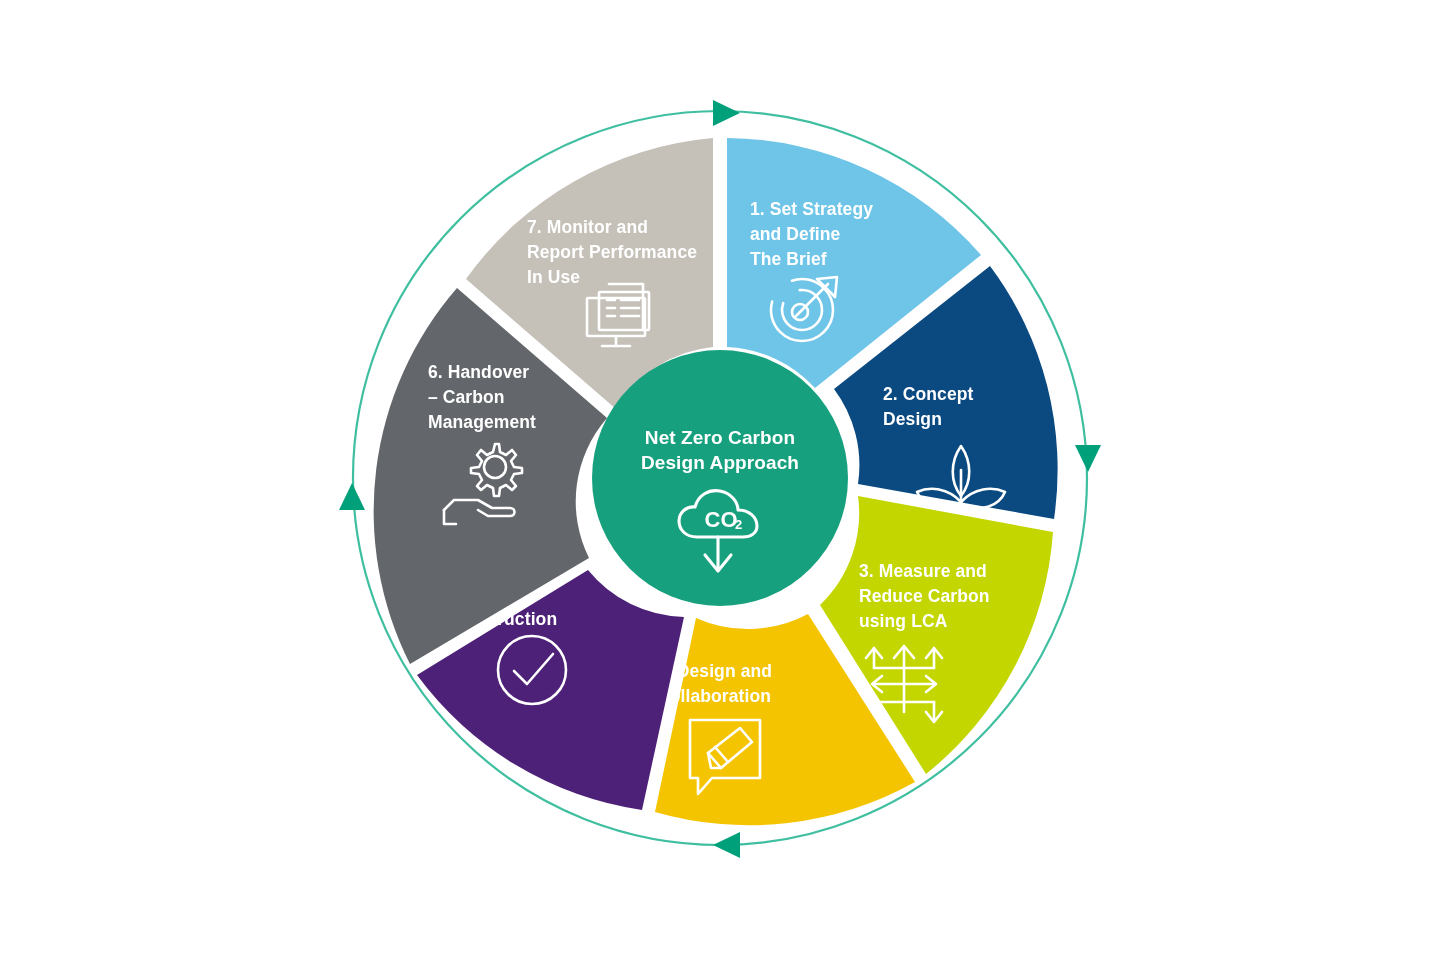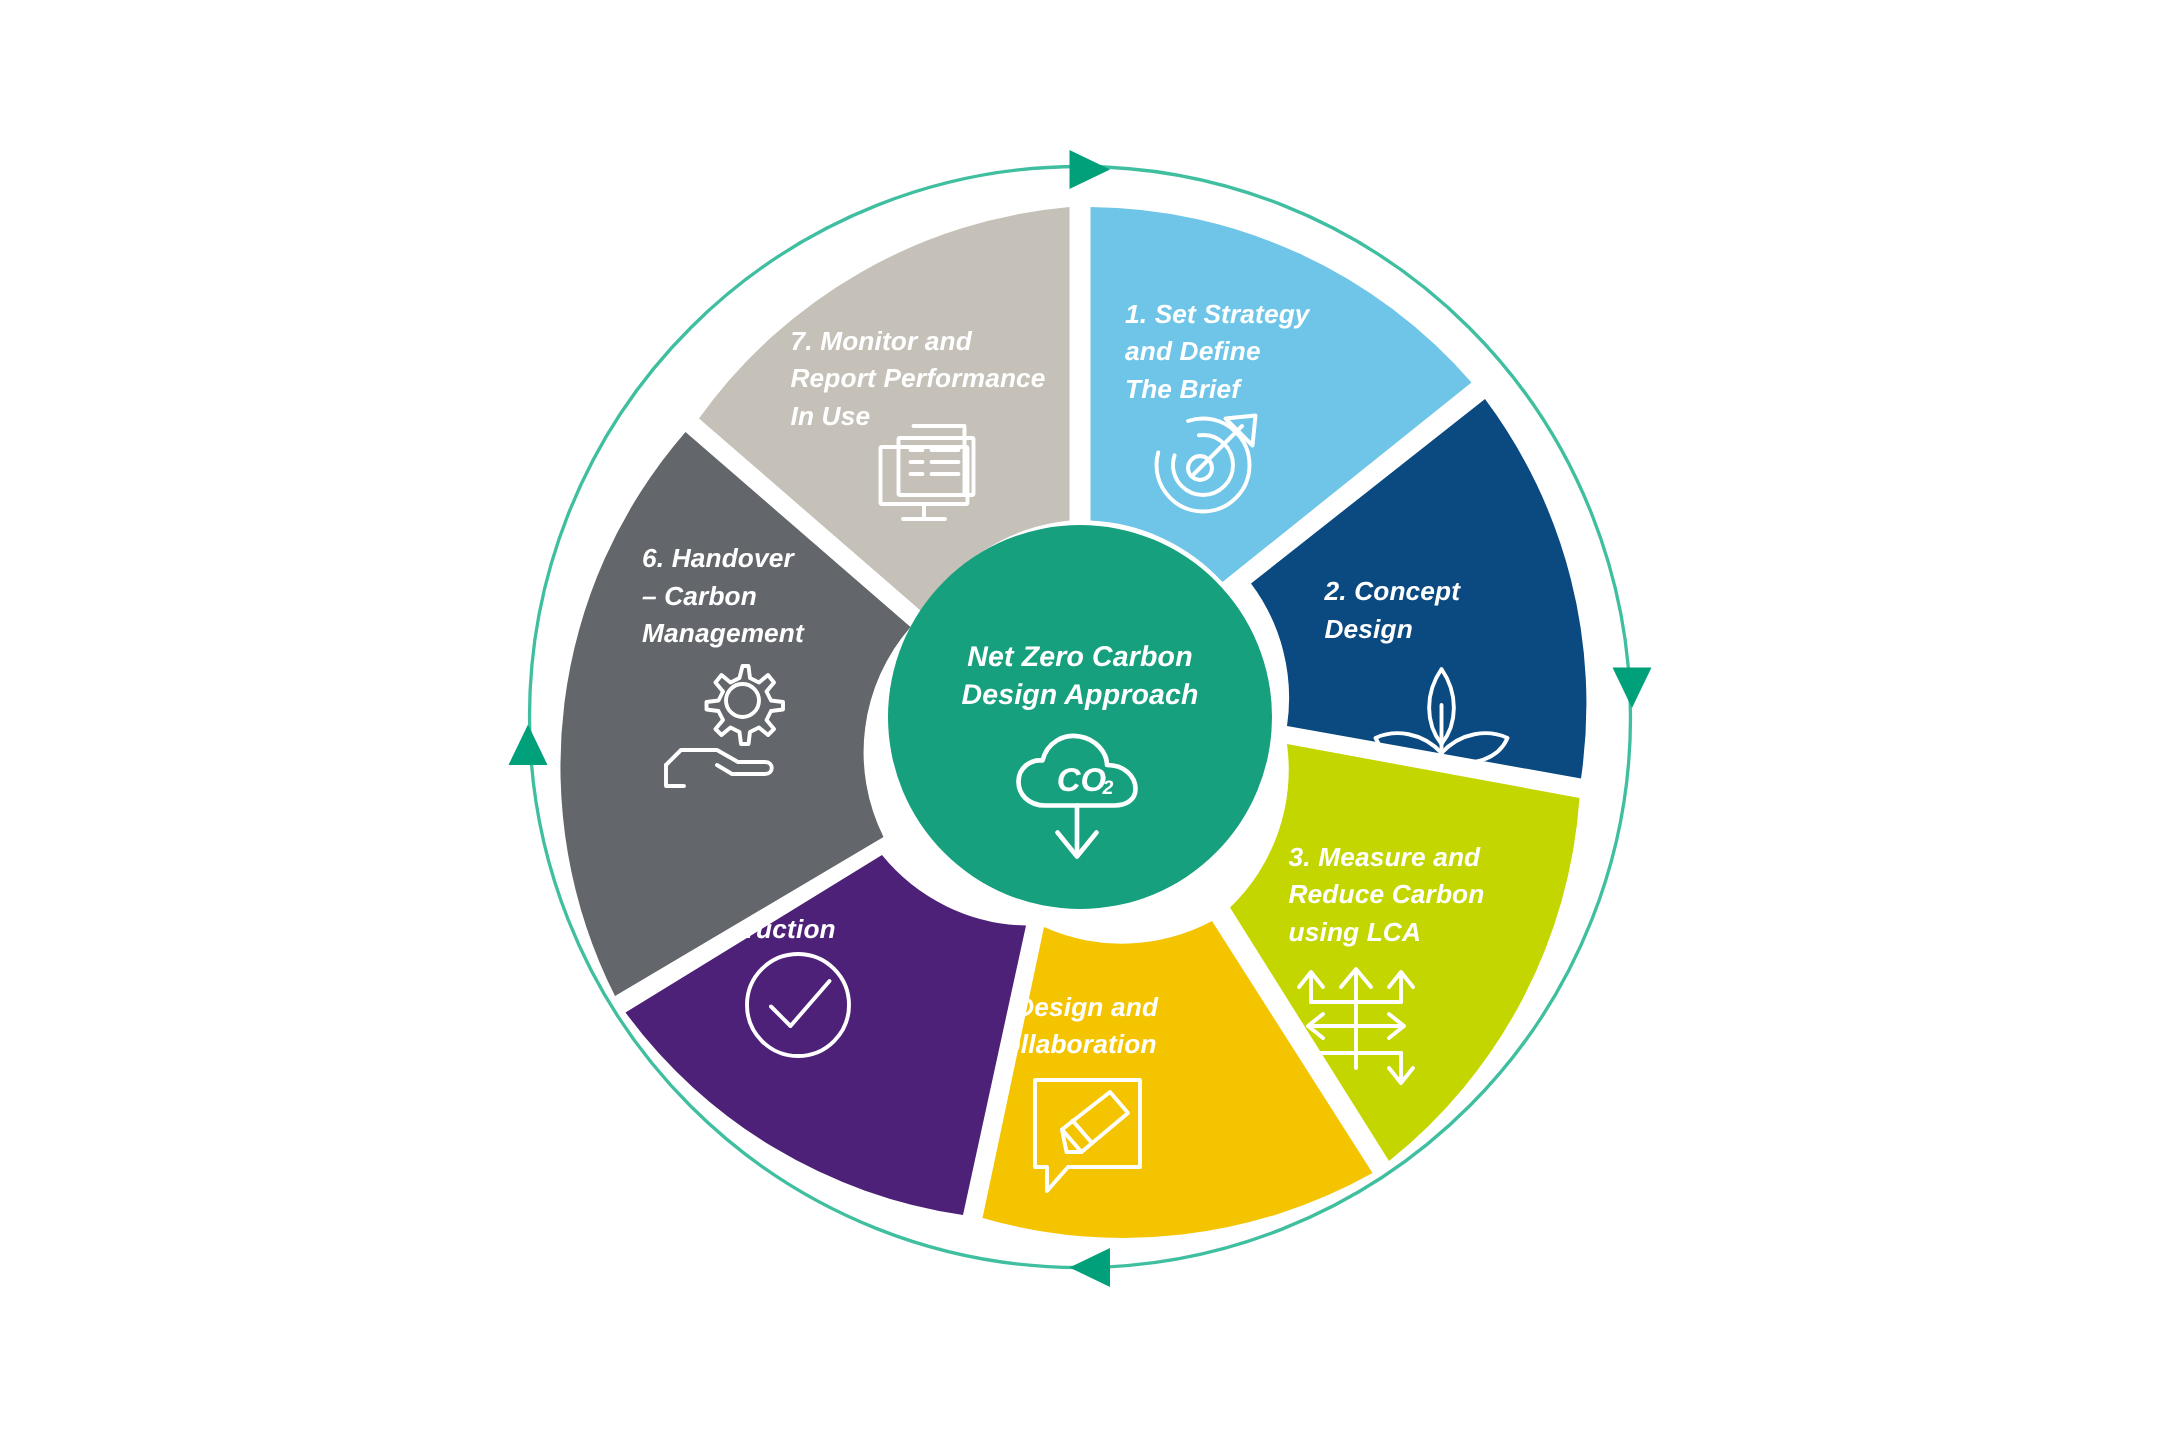--- a/index.html
+++ b/index.html
@@ -10,21 +10,20 @@
   body {
     width: 1440px;
     height: 960px;
     font-family: "Liberation Sans", sans-serif;
     overflow: hidden;
   }
   #diagram-root {
     position: relative;
     width: 1156px;
     height: 960px;
-    font-style: italic;
   }
   svg.wheel {
     display: block;
     width: 1440px;
     height: 960px;
   }
   .seg-label {
     font-family: "Liberation Sans", sans-serif;
     font-weight: bold;
     font-size: 17.5px;

